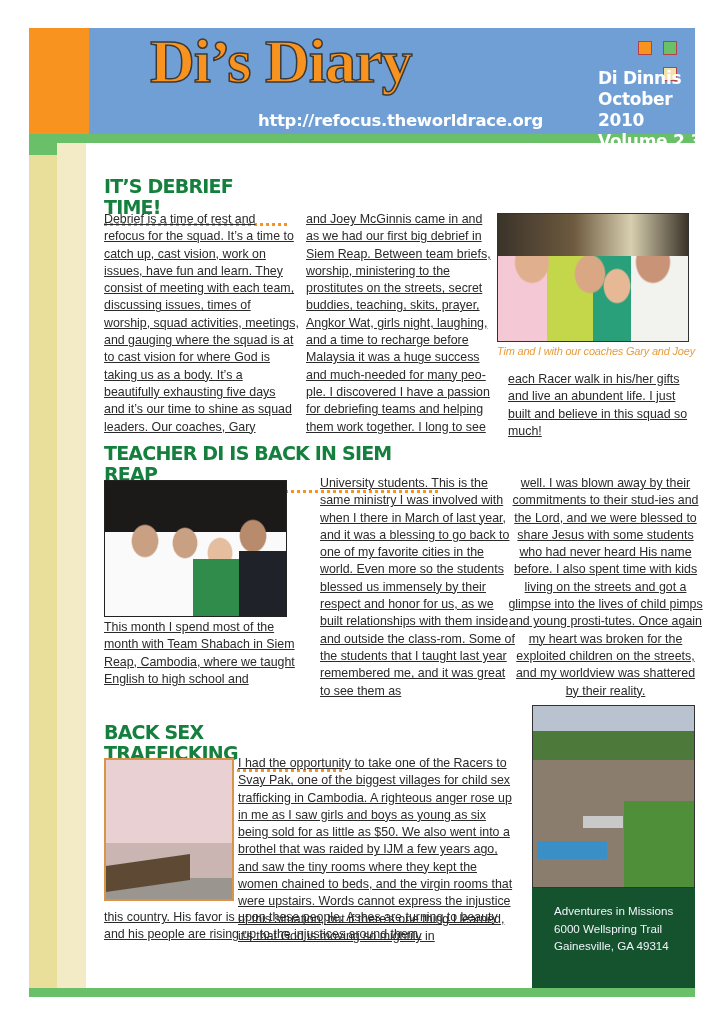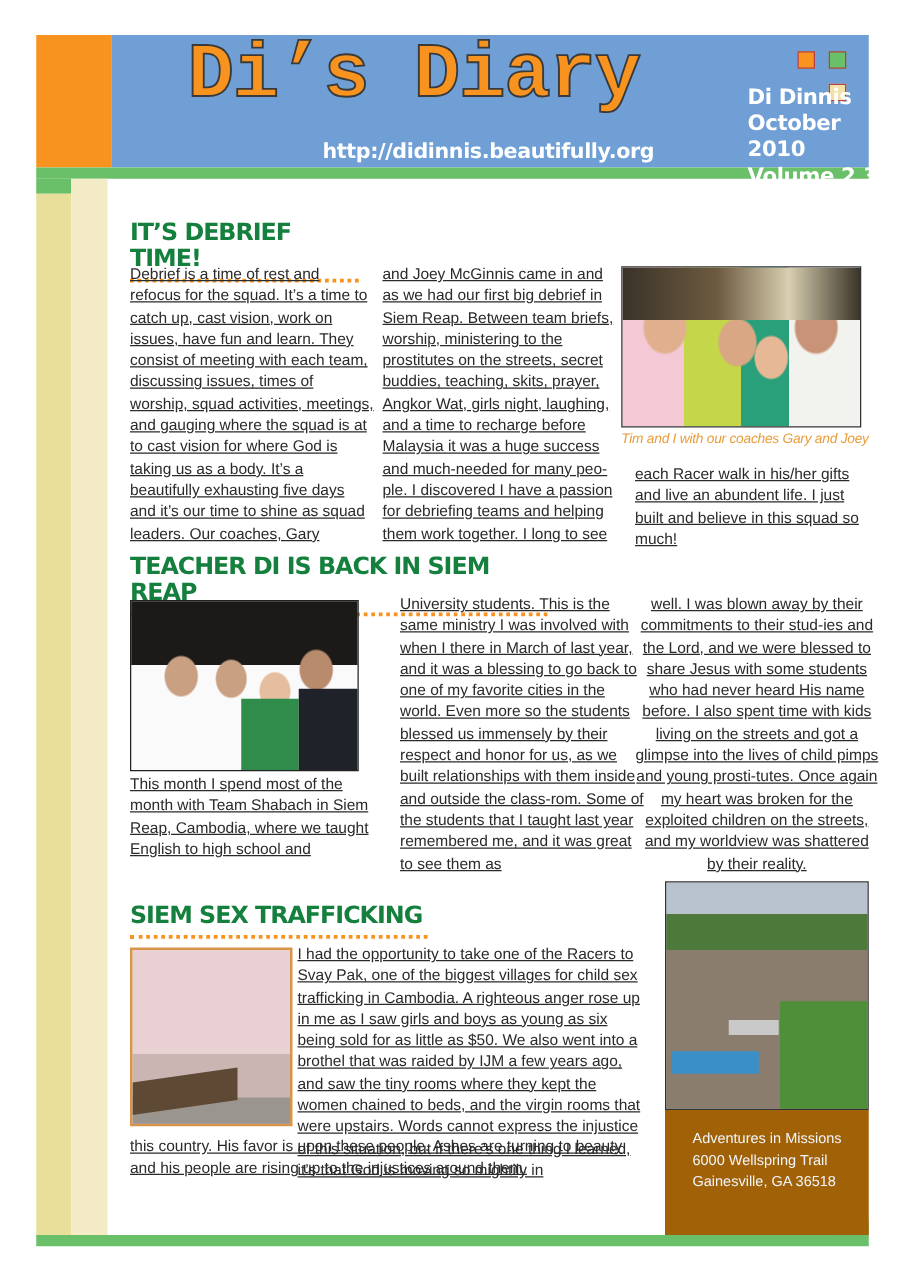--- a/index.html
+++ b/index.html
@@ -10,21 +10,21 @@
     .orange-block { position: absolute; left: 29px; top: 28px; width: 60px; height: 106px; background: #f7931e; }
     .blue-banner { position: absolute; left: 89px; top: 28px; width: 606px; height: 106px; background: #709fd6; }
     .green-bar { position: absolute; left: 29px; top: 134px; width: 666px; height: 9px; background: #6abf69; }
     .green-left { position: absolute; left: 29px; top: 143px; width: 28px; height: 12px; background: #6abf69; }
     .stripe1 { position: absolute; left: 29px; top: 155px; width: 28px; height: 833px; background: #eadf9a; }
     .stripe2 { position: absolute; left: 57px; top: 143px; width: 29px; height: 845px; background: #f3ebc6; }
     .bottom-green { position: absolute; left: 29px; top: 988px; width: 666px; height: 9px; background: #6abf69; }
 
     .title {
       position: absolute; left: 150px; top: 30px;
-      font-family: Liberation Mono, monospace; font-weight: bold;
+      font-family: Liberation Serif, serif; font-weight: bold;
       font-size: 62px; letter-spacing: -1px;
       color: #f7931e;
       -webkit-text-stroke: 1.5px #3a3a3a;
       line-height: 1;
     }
     .url {
       position: absolute; left: 258px; top: 111px;
       font-family: "DejaVu Sans", sans-serif; font-weight: bold;
       font-size: 16.5px; color: #ffffff; letter-spacing: -0.3px;
     }
@@ -92,37 +92,37 @@
     .c3a { left: 238px; top: 755px; width: 275px; }
     .c3b { left: 104px; top: 909px; width: 410px; }
 
     .p4 { left: 532px; top: 705px; width: 163px; height: 183px; border: 1px solid #333;
       background: linear-gradient(180deg, #b9c3d0 0 14%, #4d7a3a 14% 30%, #8a7d6e 30% 100%);
     }
     .p4 .grass { position: absolute; right: 0; top: 95px; width: 70px; height: 90px; background: #4f8f3a; }
     .p4 .roof { position: absolute; left: 4px; top: 135px; width: 70px; height: 18px; background: #3a8fc7; }
     .p4 .roof2 { position: absolute; left: 50px; top: 110px; width: 40px; height: 12px; background: #c9c9c9; }
 
-    .address { position: absolute; left: 532px; top: 888px; width: 163px; height: 100px; background: #a16207; padding: 14px 0 0 22px; color: #f1f4fa; font-size: 11.6px; line-height: 17.5px; font-family: "Liberation Sans", sans-serif; }
+    .address { position: absolute; left: 532px; top: 888px; width: 163px; height: 100px; background: #14532d; padding: 14px 0 0 22px; color: #f1f4fa; font-size: 11.6px; line-height: 17.5px; font-family: "Liberation Sans", sans-serif; }
     .green-bump { position: absolute; left: 668px; top: 977px; width: 27px; height: 12px; background: #6abf69; }
   </style>
 </head>
 <body>
 
 <div class="orange-block"></div>
 <div class="blue-banner"></div>
 <div class="green-bar"></div>
 <div class="green-left"></div>
 <div class="stripe1"></div>
 <div class="stripe2"></div>
 <div class="bottom-green"></div>
 <div class="green-bump"></div>
 
 <div class="title">Di’s Diary</div>
-<a class="url">http://didinnis.beautifully.org</a>
+<a class="url">http://refocus.theworldrace.org</a>
 
 <div class="sq sq1"></div>
 <div class="sq sq2"></div>
 <div class="sq sq3"></div>
 <div class="meta">
   <div>Di Dinnis</div>
   <div>October 2010</div>
   <div>Volume 2.3</div>
 </div>
 
@@ -137,30 +137,30 @@
 
 <div class="heading h2">TEACHER DI IS BACK IN SIEM REAP</div>
 <div class="photo p2">
     <div class="mid"></div>
     <div class="right"></div>
   </div>
 <div class="col c2a">This month I spend most of the month with Team Shabach in Siem Reap, Cambodia, where we taught English to high school and</div>
 <div class="col c2b">University students. This is the same ministry I was involved with when I there in March of last year, and it was a blessing to go back to one of my favorite cities in the world. Even more so the students blessed us immensely by their respect and honor for us, as we built relationships with them inside and outside the class-rom. Some of the students that I taught last year remembered me, and it was great to see them as</div>
 <div class="col c2c">well. I was blown away by their commitments to their stud-ies and the Lord, and we were blessed to share Jesus with some students who had never heard His name before. I also spent time with kids living on the streets and got a glimpse into the lives of child pimps and young prosti-tutes. Once again my heart was broken for the exploited children on the streets, and my worldview was shattered by their reality.</div>
 
-<div class="heading h3">SIEM SEX TRAFFICKING</div>
+<div class="heading h3">BACK SEX TRAFFICKING</div>
 <div class="photo p3">
     <div class="floor"></div>
     <div class="bed"></div>
   </div>
 <div class="col c3a">I had the opportunity to take one of the Racers to Svay Pak, one of the biggest villages for child sex trafficking in Cambodia. A righteous anger rose up in me as I saw girls and boys as young as six being sold for as little as $50. We also went into a brothel that was raided by IJM a few years ago, and saw the tiny rooms where they kept the women chained to beds, and the virgin rooms that were upstairs. Words cannot express the injustice of this situation, but if there’s one thing I learned, it’s that God is moving so mightily in</div>
 <div class="col c3b">this country. His favor is upon these people. Ashes are turning to beauty and his people are rising up to the injustices around them.</div>
 
 <div class="photo p4">
     <div class="grass"></div>
     <div class="roof2"></div>
     <div class="roof"></div>
   </div>
 <div class="address">
   <div>Adventures in Missions</div>
   <div>6000 Wellspring Trail</div>
-  <div>Gainesville, GA  36518</div>
+  <div>Gainesville, GA  49314</div>
 </div>
 
 </body></html>

